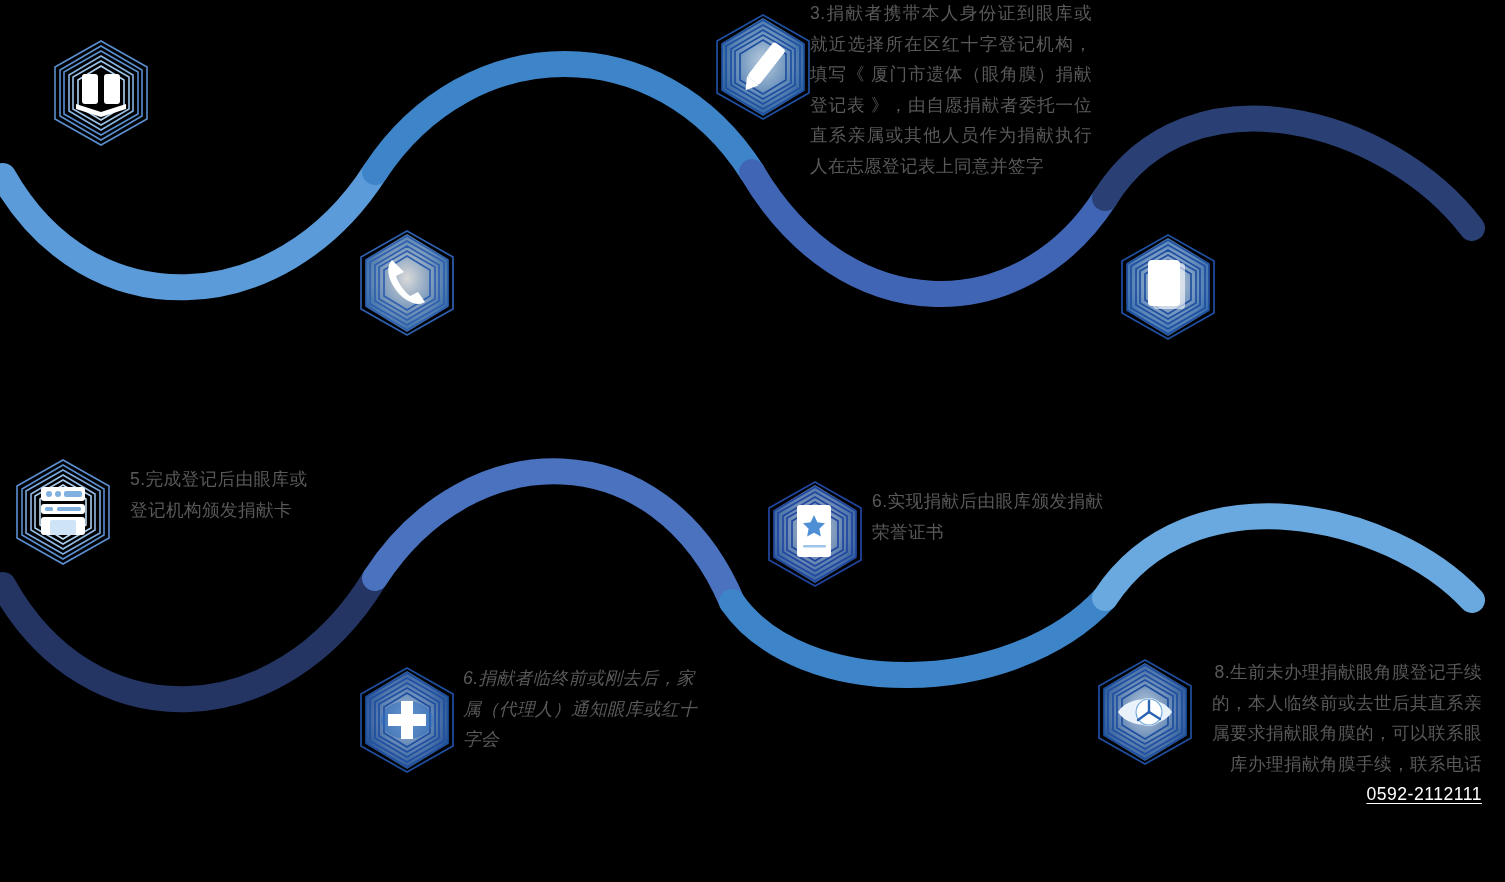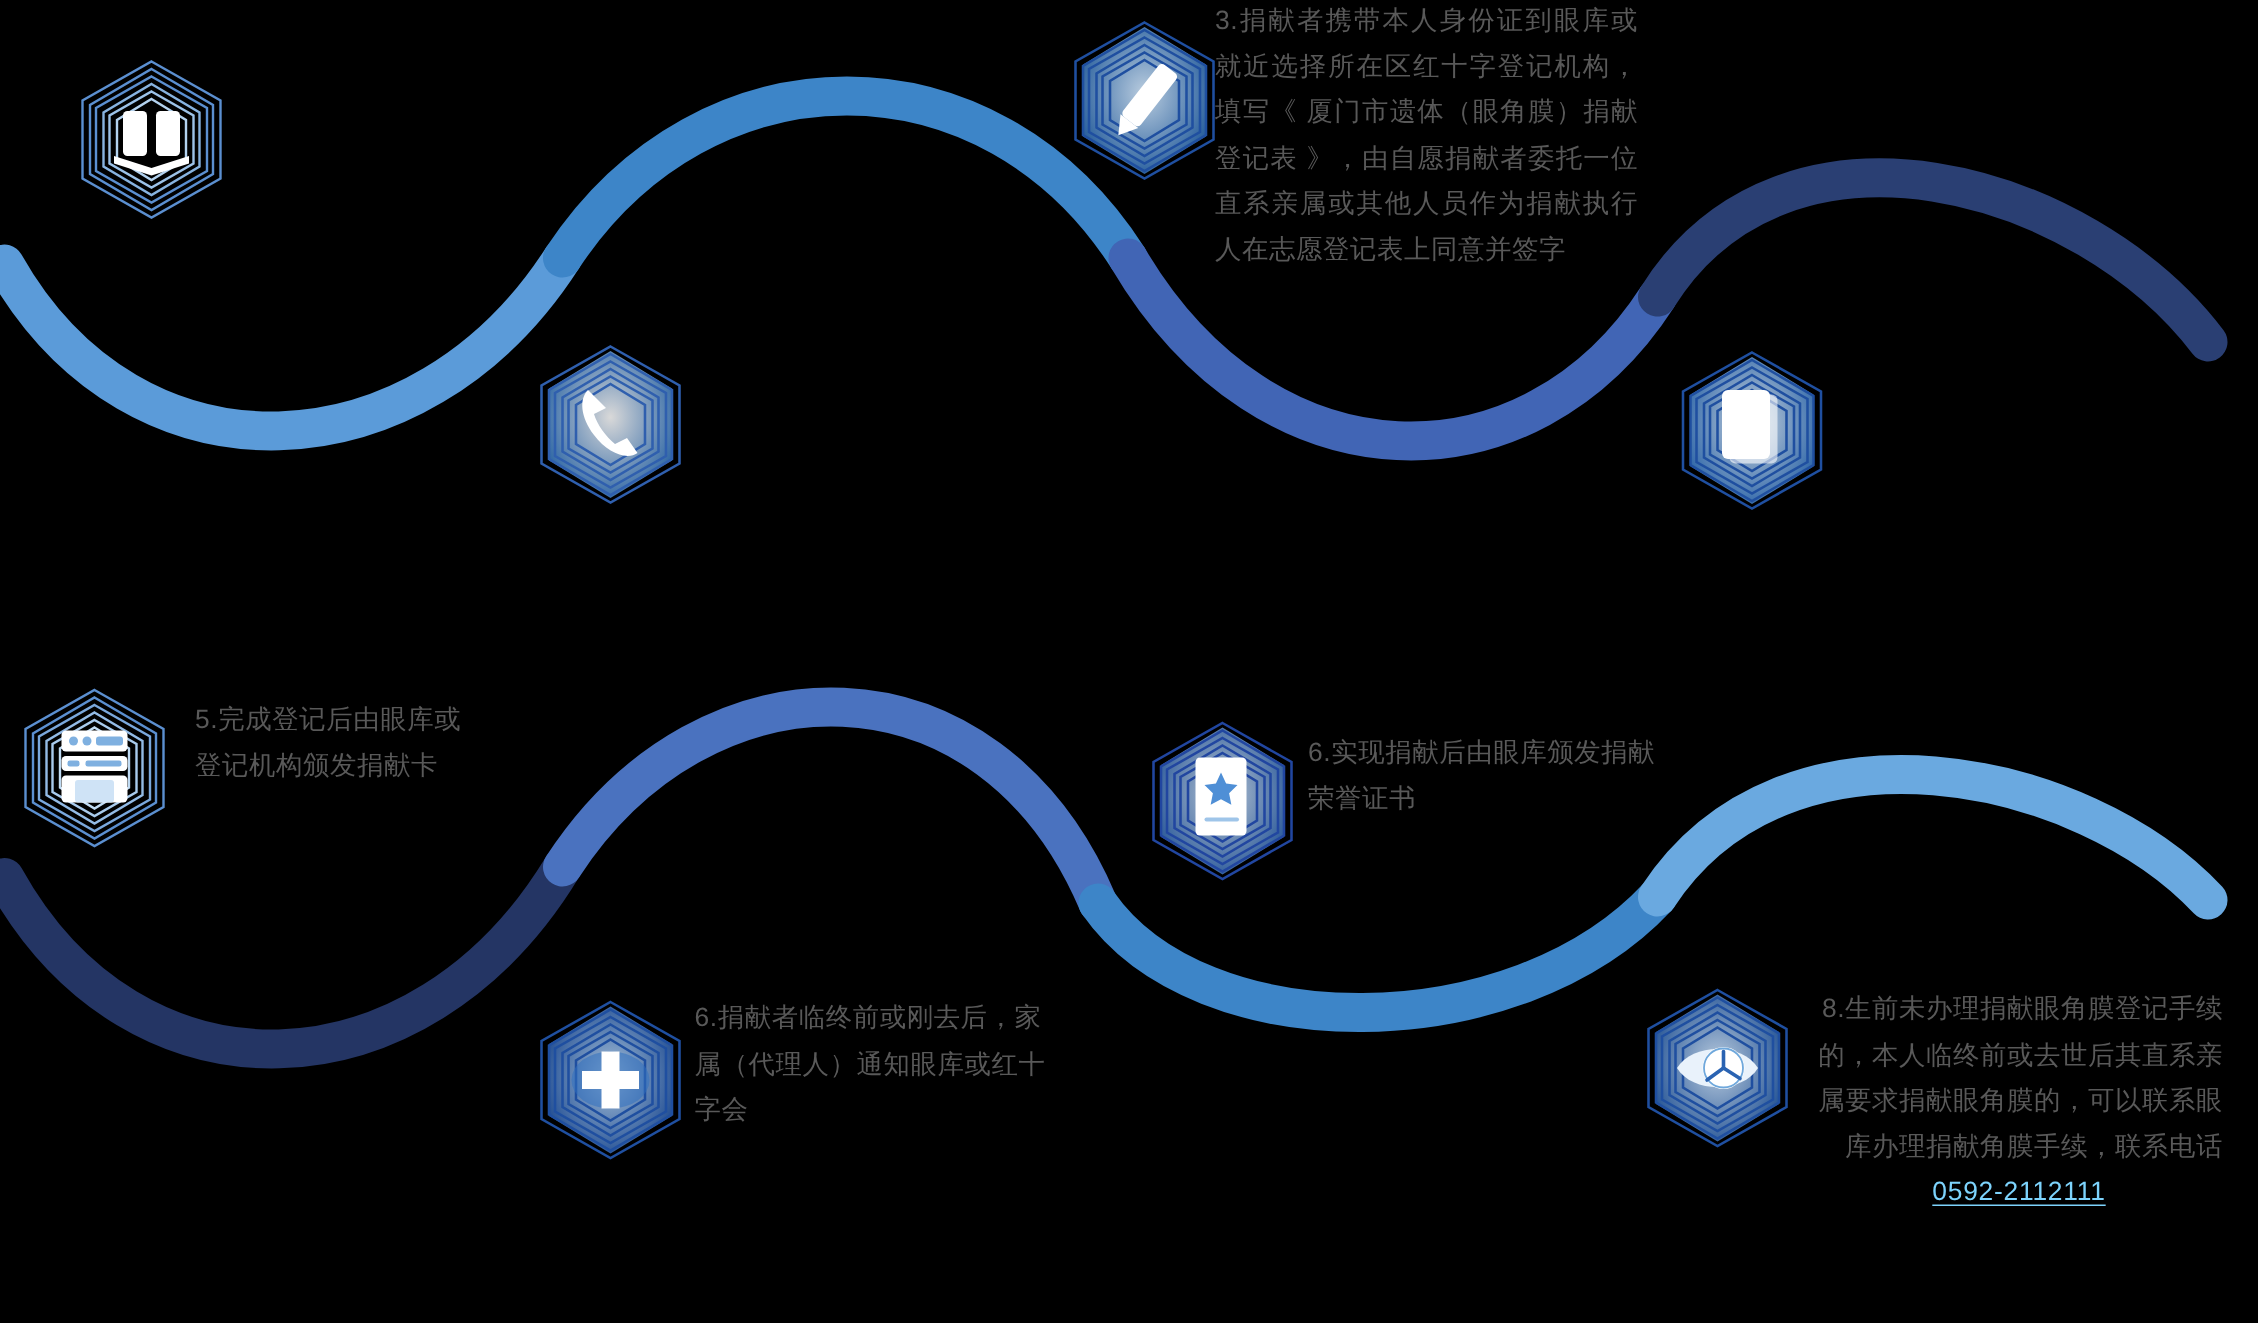--- a/index.html
+++ b/index.html
@@ -27,43 +27,42 @@
     color:#595959;
     font-size:17.6px;
     line-height:30.5px;
     letter-spacing:.4px;
     white-space:pre-line;
     font-family:"Liberation Sans","DejaVu Sans",sans-serif;
   }
   .txt.right{text-align:right;}
   .txt.justify{text-align:justify;text-align-last:left;}
   .phone{
-    color:#7dd3fc;
+    color:#ffffff;
     text-decoration:underline;
     text-underline-offset:3px;
     display:block;
     letter-spacing:.5px;
-    text-align:center;
   }
 
   
   #n1{left:50px;  top:38px;}
   #n2{left:356px; top:228px;}
   #n3{left:712px; top:12px;}
   #n4{left:1117px;top:232px;}
   #n5{left:12px;  top:457px;}
   #n6{left:356px; top:665px;}
   #n7{left:764px; top:479px;}
   #n8{left:1094px;top:657px;}
 
   #t2{left:475px;  top:228px;  width:200px;}
   #t3{left:810px;  top:-2px;   width:282px;}
   #t4{left:1232px; top:228px;  width:250px;}
   #t5{left:130px;  top:464px;  width:190px;}
-  #t6{left:463px;  top:663px;  width:248px;}
+  #t6{left:463px;  top:663px;  width:248px;font-style:italic;}
   #t7{left:872px;  top:486px;  width:232px;}
   #t8{left:1210px; top:657px;  width:272px;}
 </style>
 </head>
 <body>
 
 <div id="stage">
 
   <svg id="waves" viewBox="0 0 1505 882" width="1505" height="882" xmlns="http://www.w3.org/2000/svg">
     <defs>

